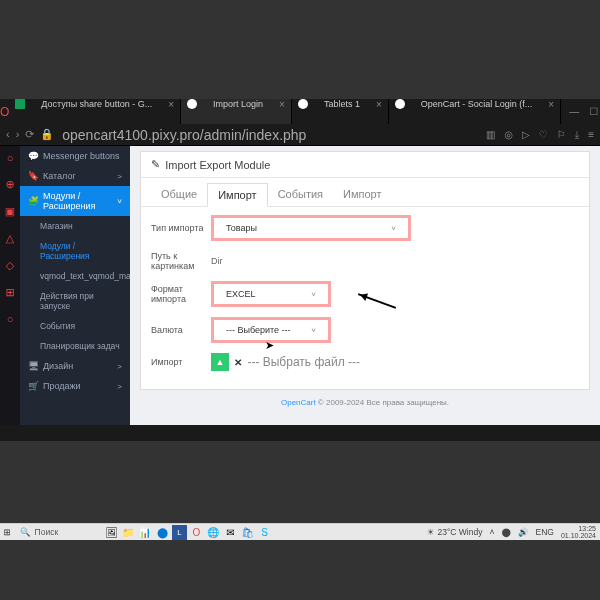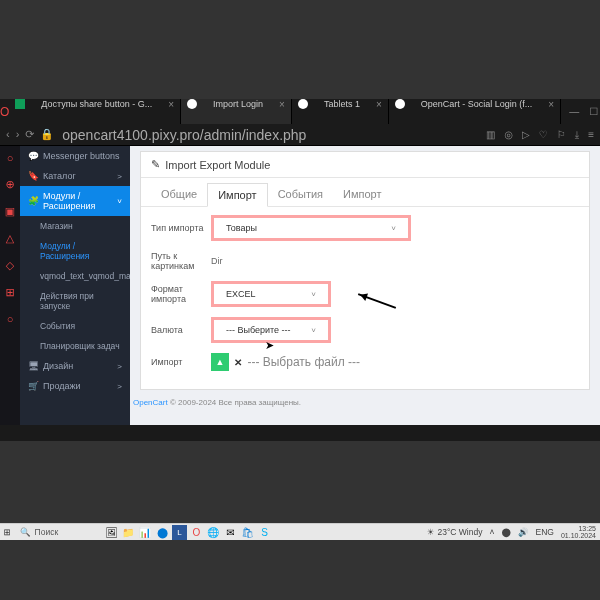--- a/index.html
+++ b/index.html
@@ -43,21 +43,21 @@
 .select{border:3px solid #fca5a5;padding:5px 12px;font-size:9px;color:#333;display:flex;justify-content:space-between;align-items:center;cursor:pointer;background:#fff}
 .select .chev{color:#888;font-size:8px}
 .txt{color:#666;font-size:9px}
 .upload{display:flex;align-items:center;gap:5px}
 .upbtn{width:18px;height:18px;background:#2ecc71;color:#fff;display:flex;align-items:center;justify-content:center;font-size:9px;cursor:pointer}
 .xbtn{font-size:10px;color:#333;cursor:pointer;font-weight:bold}
 .filelbl{color:#888;font-size:12px}
 .cursor{position:absolute;font-size:11px;color:#000}
 .arrow{position:absolute;width:40px;height:2px;background:#000;transform:rotate(20deg)}
 .arrow::before{content:"";position:absolute;left:-2px;top:-3px;border:4px solid transparent;border-right:7px solid #000}
-.footer{text-align:left;font-size:8px;color:#888;padding:3px}
+.footer{text-align:center;font-size:8px;color:#888;padding:3px}
 .footer a{color:#2b95ff;text-decoration:none}
 .taskbar{position:absolute;left:0;top:424px;width:600px;height:17px;background:#e8e8e8;display:flex;align-items:center;font-size:8.5px;border-top:1px solid #ccc}
 .win{width:14px;text-align:center;color:#333}
 .search{display:flex;align-items:center;gap:4px;padding:0 6px;color:#555;width:90px}
 .tbicons{display:flex;gap:2px;align-items:center}
 .tbico{width:15px;height:15px;display:flex;align-items:center;justify-content:center;font-size:10px}
 .tbright{margin-left:auto;display:flex;align-items:center;gap:7px;padding-right:4px;color:#444}
 .weather{display:flex;align-items:center;gap:3px}
 .clock{display:flex;flex-direction:column;align-items:flex-end;font-size:7px;line-height:1}
 </style>

